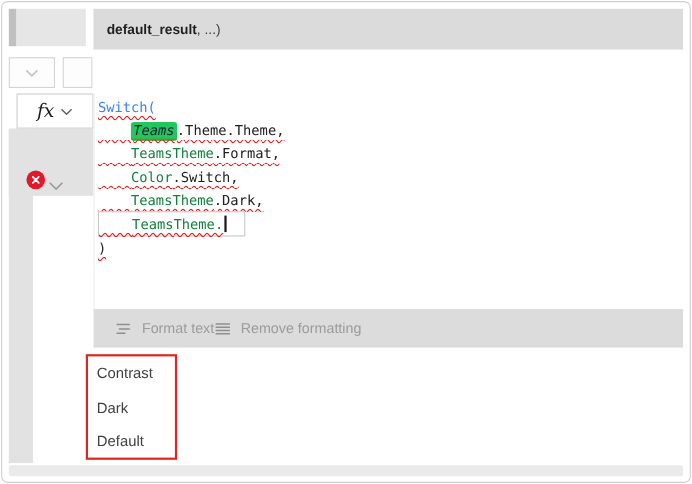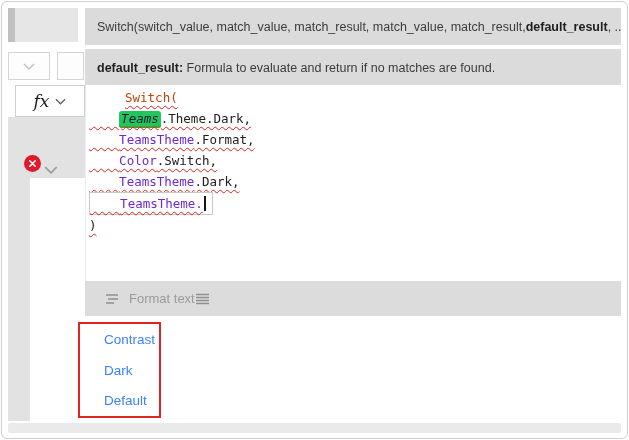--- a/index.html
+++ b/index.html
@@ -33,66 +33,62 @@
 
   .err-badge { position:absolute; left:24px; top:155px; width:17px; height:17px; border-radius:50%;
                background:#e11a2b; display:flex; align-items:center; justify-content:center; }
   .err-chev  { position:absolute; left:44px; top:160px; }
 
   .editor { position:absolute; left:85px; top:85px; width:536px; height:196px; background:#fff;
             border-left:1px solid #ececec; font-family:"DejaVu Sans Mono", monospace;
             font-size:12.5px; line-height:21px; padding:2px 0 0 3px; }
   .code-line { width:fit-content; white-space:pre; }
   .sq { text-decoration:underline wavy #e02020; text-decoration-thickness:1px; text-underline-offset:3px; }
-  .tok-function { color:#c2410c;margin-left:36px; }
-  .tok-enum     { color:#6d28d9; }
+  .tok-function { color:#3b82f6; }
+  .tok-enum     { color:#15803d; }
   .tok-plain    { color:#202020; }
   .tok-record   { color:#1b1b2f; font-style:italic; background:#22c55e;
                   border-bottom:2px solid #44a033; border-radius:3px; padding:0 2px; }
-  .line-box { display:inline-block; border:1px solid #c9c9c9; background:#fff; padding-right:6px; }
+  .line-box { display:inline-block; border:1px solid #c9c9c9; background:#fff; padding-right:16px; }
   .caret { display:inline-block; width:2px; height:15px; background:#161616;
            vertical-align:text-bottom; margin-left:1px; }
 
   .fmt-bar { position:absolute; left:85px; top:281px; width:536px; height:35px; background:#dcdcdc;
              display:flex; align-items:center; padding-left:20px; }
   .fmt-item { display:flex; align-items:center; gap:8px; font-size:13px; color:#9b9b9b; }
 
   .ac-list { position:absolute; left:78px; top:322px; width:83px; height:96px; background:#fff;
              border:2px solid #e0241f; display:flex; flex-direction:column; }
   .ac-item { flex:1; display:flex; align-items:center; padding-left:8px;
-             font-size:13.5px; color:#3b82f6;margin-left:16px; }
+             font-size:13.5px; color:#404040; }
 
   .bottom-strip { position:absolute; left:8px; top:423px; width:613px; height:10px;
                   background:#eaeaea; border-radius:2px; }
 </style>
 </head>
 <body>
 
 <div class="stage">
   <div class="frame"></div>
 
   <div class="tl-strip"></div>
   <div class="tl-block"></div>
 
   <div class="banner sig">
-    <span>Switch(switch_value, match_value, match_result, match_value, match_result, </span>
       <b>default_result</b>
       <span>, ...)</span>
   </div>
 
   <div class="mini-box a">
     <svg width="12" height="7" viewBox="0 0 12 7">
       <path d="M1 1l5 5 5-5" fill="none" stroke="#c2c2c2" stroke-width="1.4"></path>
     </svg>
   </div>
   <div class="mini-box b"></div>
 
-  <div class="banner desc">
-    <span><b>default_result:</b><span> Formula to evaluate and return if no matches are found.</span></span>
-  </div>
 
   <div class="fx-box">
     <span class="fx-glyph">fx</span>
     <svg width="11" height="7" viewBox="0 0 12 7">
       <path d="M1 1l5 5 5-5" fill="none" stroke="#5f5f5f" stroke-width="1.4"></path>
     </svg>
   </div>
 
   <div class="gray-panel"></div>
   <div class="gray-rail"></div>
@@ -103,39 +99,40 @@
     </svg>
   </div>
   <div class="err-chev">
     <svg width="14" height="8" viewBox="0 0 12 7">
       <path d="M1 1l5 5 5-5" fill="none" stroke="#9a9a9a" stroke-width="1.3"></path>
     </svg>
   </div>
 
   <div class="editor" id="code-area">
       <div class="code-line"><span class="sq"><span class="tok-function">Switch(</span></span></div>
-      <div class="code-line"><span class="sq">&nbsp;&nbsp;&nbsp;&nbsp;<span class="tok-record">Teams</span><span class="tok-plain">.Theme.Dark,</span></span></div>
+      <div class="code-line"><span class="sq">&nbsp;&nbsp;&nbsp;&nbsp;<span class="tok-record">Teams</span><span class="tok-plain">.Theme.Theme,</span></span></div>
       <div class="code-line"><span class="sq">&nbsp;&nbsp;&nbsp;&nbsp;<span class="tok-enum">TeamsTheme</span><span class="tok-plain">.Format,</span></span></div>
       <div class="code-line"><span class="sq">&nbsp;&nbsp;&nbsp;&nbsp;<span class="tok-enum">Color</span><span class="tok-plain">.Switch,</span></span></div>
       <div class="code-line"><span class="sq">&nbsp;&nbsp;&nbsp;&nbsp;<span class="tok-enum">TeamsTheme</span><span class="tok-plain">.Dark,</span></span></div>
       <div class="code-line"><span class="line-box"><span class="sq">&nbsp;&nbsp;&nbsp;&nbsp;<span class="tok-enum">TeamsTheme.</span><span class="caret"></span></span></span></div>
       <div class="code-line"><span class="sq"><span class="tok-plain">)</span></span></div>
     </div>
 
   <div class="fmt-bar">
     <div class="fmt-item">
       <svg width="16" height="12" viewBox="0 0 16 12">
         <path d="M1 2h12M3 6h10M1 10h8" stroke="#8f8f8f" stroke-width="1.4"></path>
       </svg>
       <span>Format text</span>
     </div>
     <div class="fmt-item">
       <svg width="16" height="12" viewBox="0 0 16 12">
         <path d="M1 1.5h13M1 4.5h13M1 7.5h13M1 10.5h13" stroke="#8f8f8f" stroke-width="1.4"></path>
       </svg>
+      <span>Remove formatting</span>
     </div>
   </div>
 
   <div class="ac-list" id="ac-list">
       <div class="ac-item">Contrast</div>
       <div class="ac-item">Dark</div>
       <div class="ac-item">Default</div>
     </div>
 
   <div class="bottom-strip"></div>

